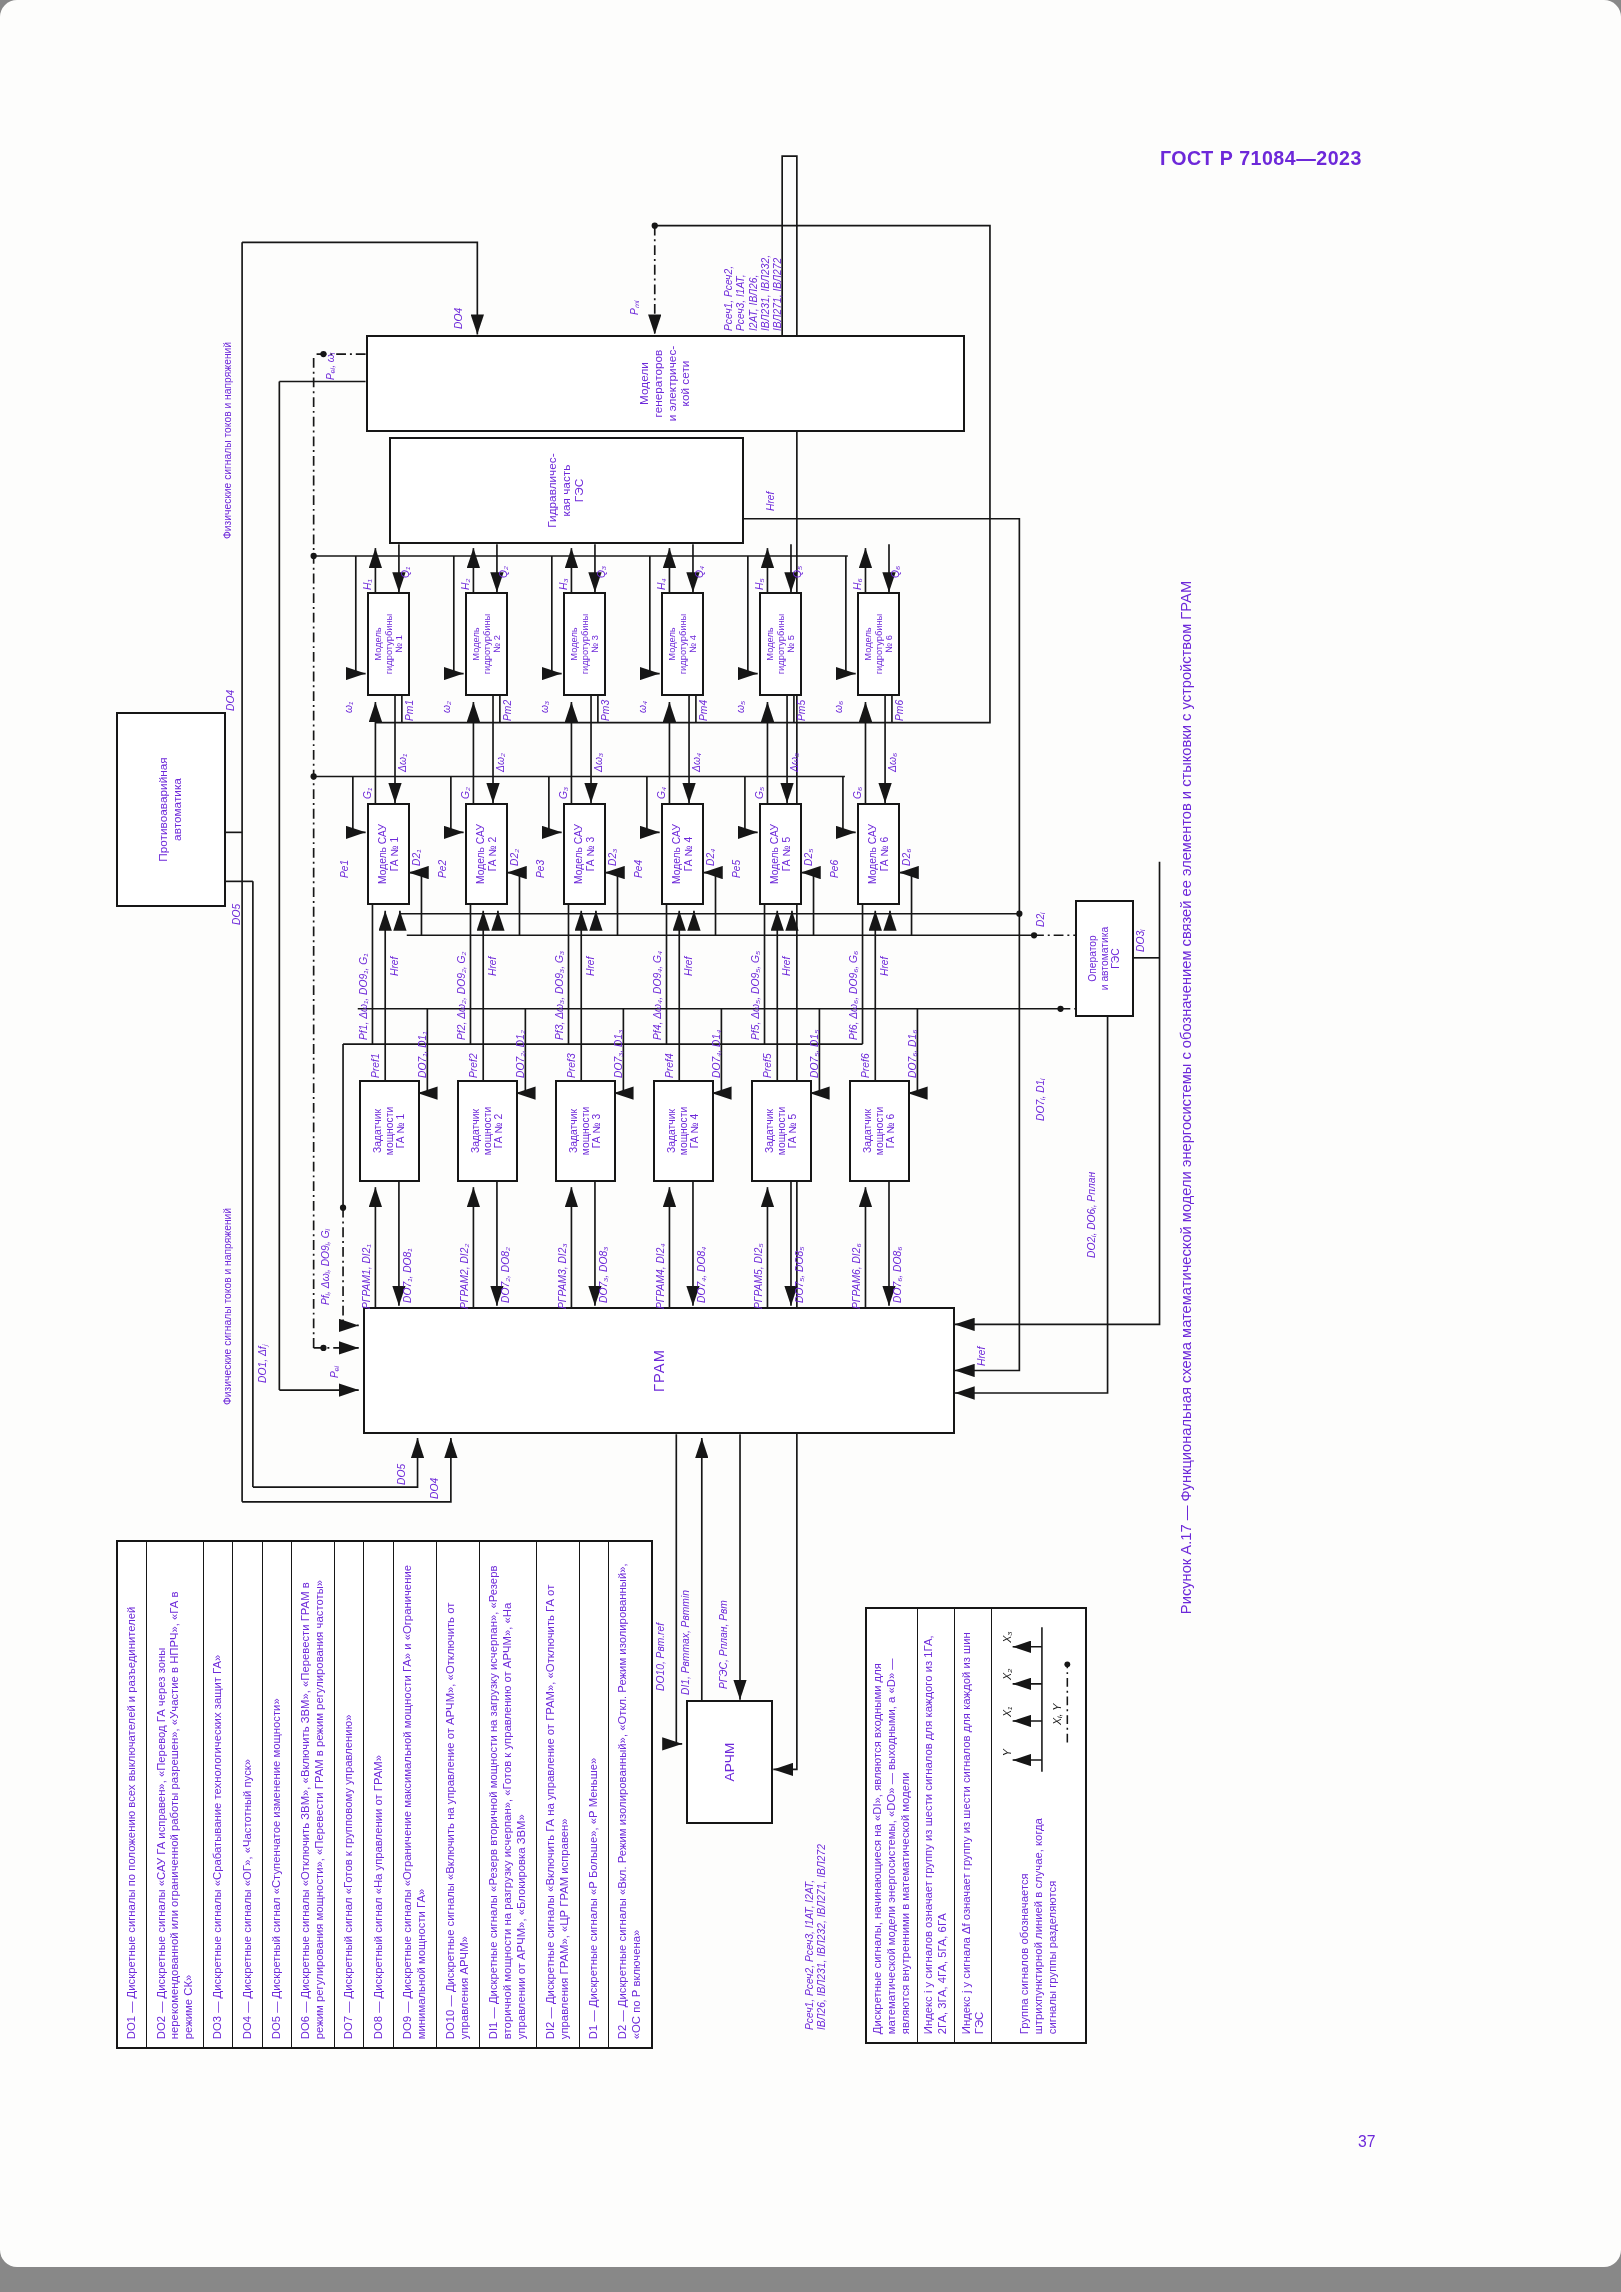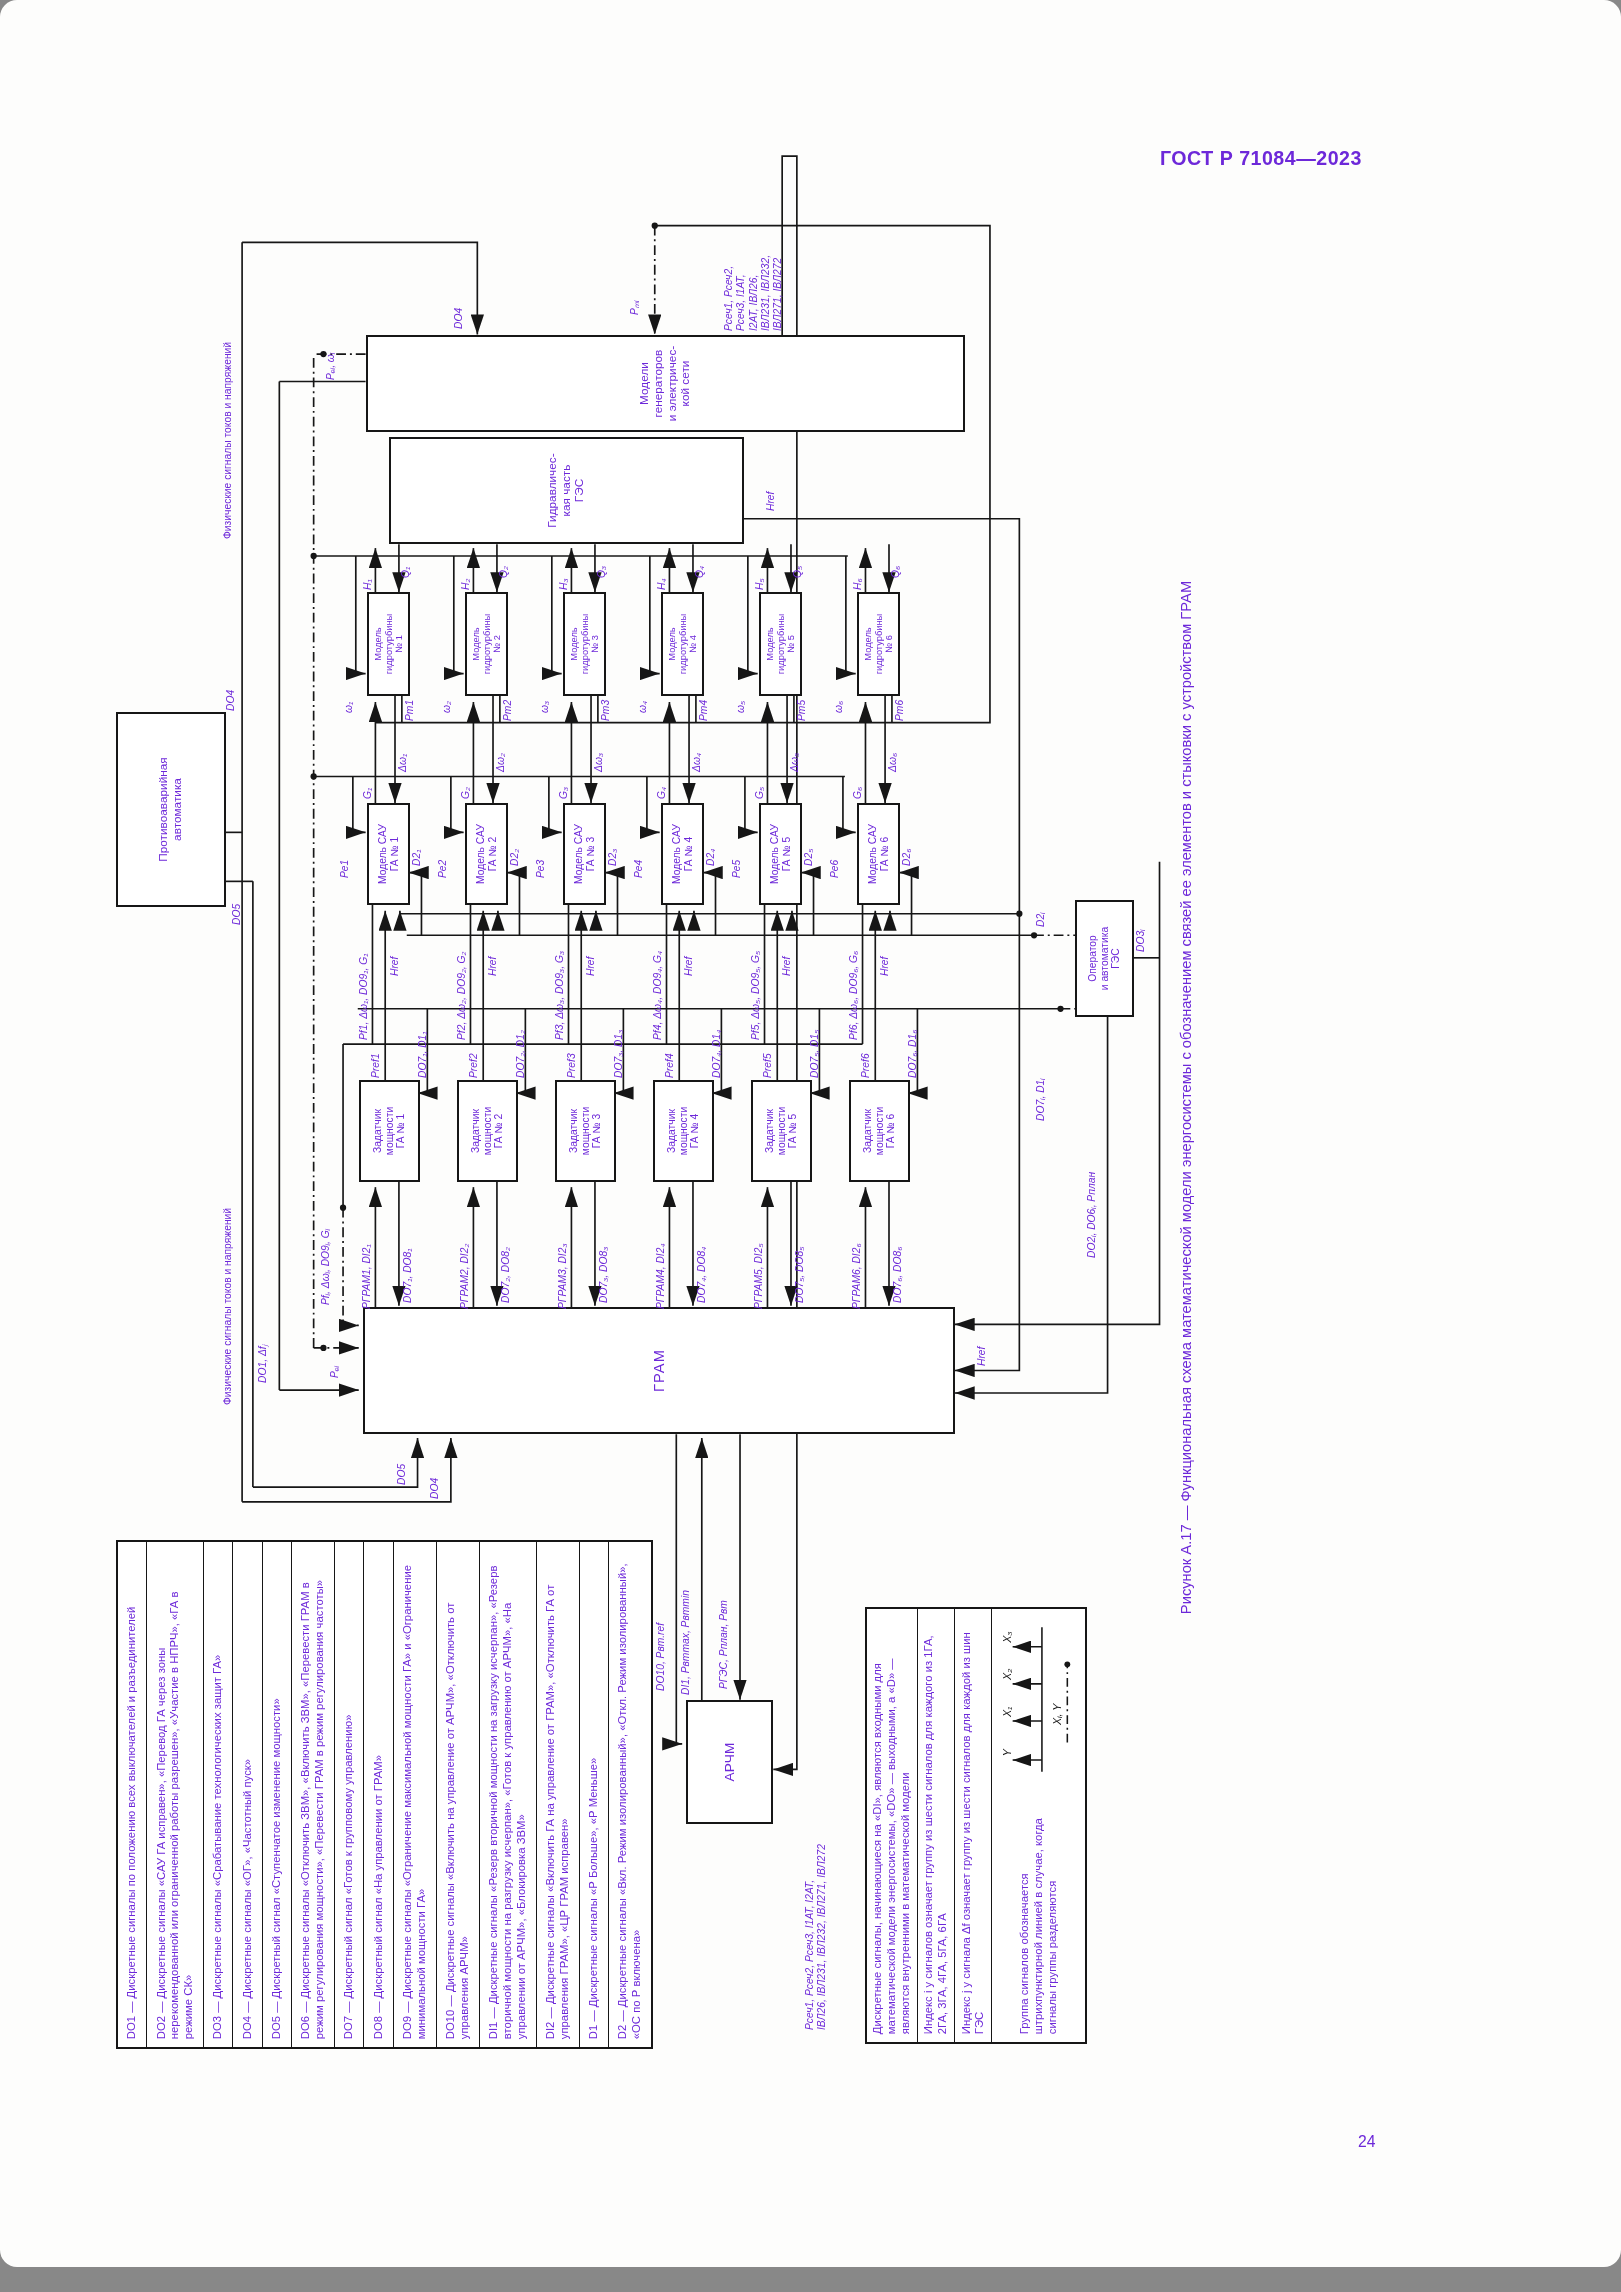--- a/index.html
+++ b/index.html
@@ -23,21 +23,21 @@
   .notes .nrow:first-child{border-top:none;}
   .notes .nrow{display:flex;gap:9.8px;align-items:center;}
   .caption{position:absolute;font-size:14.7px;z-index:2;}
   .grouparrow{flex:0 0 auto;}
 </style>
 </head>
 <body>
 
 <div id="page">
   <div class="hdr">ГОСТ Р 71084—2023</div>
-  <div class="pgnum">24</div>
+  <div class="pgnum">37</div>
 
   <div id="fig">
     <svg id="wires" width="2293" height="1284" viewBox="0 0 2339 1310">
       <defs>
         <marker id="ah" markerWidth="12" markerHeight="8" refX="12" refY="4" orient="auto">
           <path d="M0,0 L12,4 L0,8 z" fill="#161616"></path>
         </marker>
       </defs>
       <g id="staticWires" stroke="#161616" stroke-width="1.7" fill="none">
           <path d="M1490 226 V247"></path>

